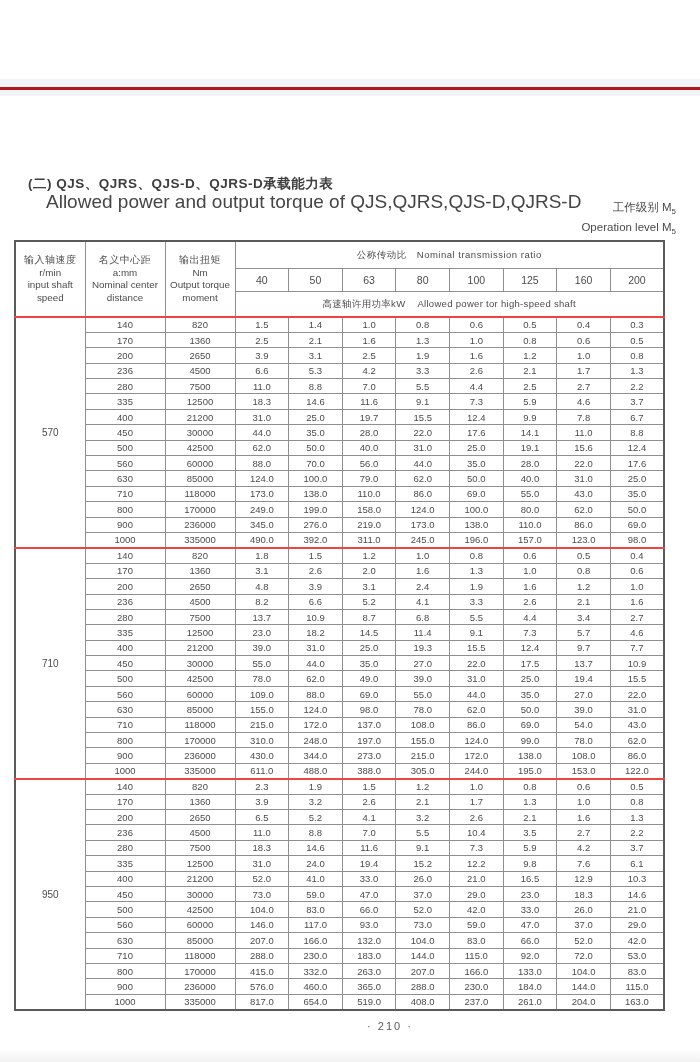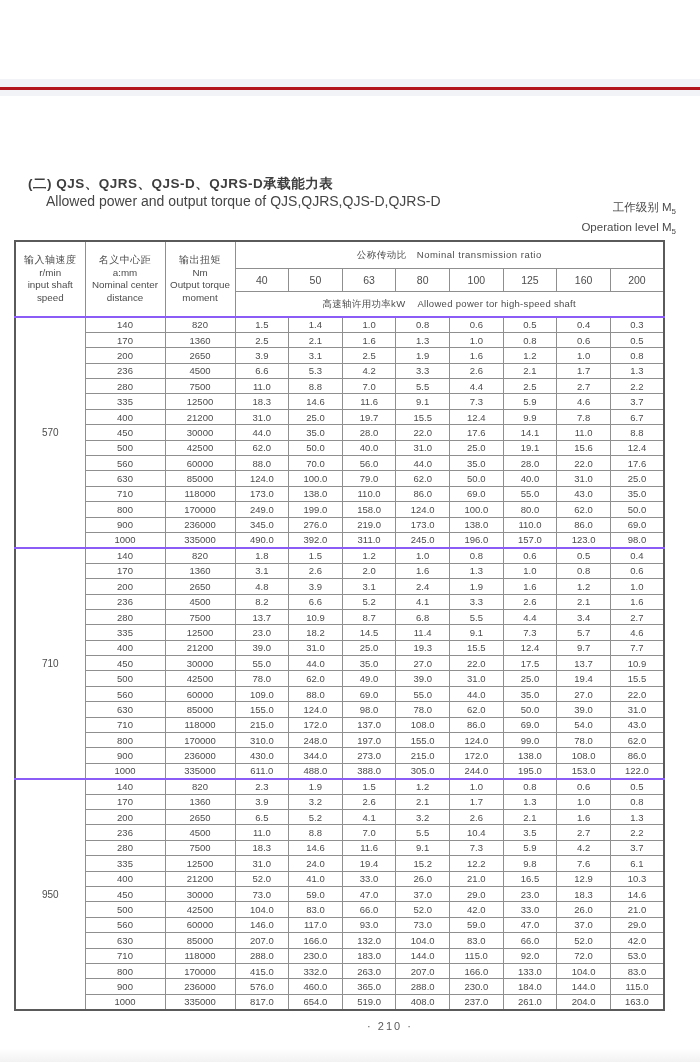--- a/index.html
+++ b/index.html
@@ -10,21 +10,21 @@
   }
   
   .rule-band{position:absolute;left:0;top:79px;width:700px;height:17px;background:#f2f3f6;}
   .red-rule{position:absolute;left:0;top:87px;width:700px;height:3px;background:#b3161c;}
   
   .edge-shade{position:absolute;left:0;bottom:0;width:700px;height:14px;
     background:linear-gradient(to bottom,rgba(0,0,0,0),rgba(0,0,0,0.05));}
 
   .title-block{position:absolute;left:28px;top:176px;}
   .title-zh{font-size:13.5px;font-weight:600;color:#3e3e3e;letter-spacing:0.5px;line-height:16px;}
-  .title-en{font-size:14px;color:#454545;margin-left:18px;line-height:17px;margin-top:1px;}
+  .title-en{font-size:19px;color:#454545;margin-left:18px;line-height:17px;margin-top:1px;}
 
   .level-block{position:absolute;right:24px;top:200px;text-align:right;
     font-size:11.5px;color:#4a4a4a;line-height:14.5px;}
   .level-block sub{font-size:8px;}
 
   table.cap{
     position:absolute;left:14px;top:240px;width:651px;
     border-collapse:collapse;table-layout:fixed;
     border:2px solid #5a5a5a;
   }
@@ -35,21 +35,21 @@
   thead td.hc{font-size:9.8px;line-height:12.5px;height:73px;}
   thead td.hc .zh{font-size:10px;letter-spacing:0.5px;}
   td.ratio-head{height:26px;font-size:10.5px;letter-spacing:0.5px;border-bottom:1px solid #8f8f8f;}
   td.ratio-head .zh{margin-right:10px;}
   tr.ratio-row td{height:22px;font-size:10.5px;border-radius:7px;}
   td.power-head{height:24px;font-size:10px;letter-spacing:0.3px;border-bottom:2px solid #5a5a5a;}
   td.power-head .zh{margin-right:12px;}
   tbody tr{height:15.4px;}
   tbody td{line-height:13px;}
   tbody td.speed-cell{font-size:10px;}
-  tbody tr.group-start td{border-top:2px solid #8b5cf6;}
+  tbody tr.group-start td{border-top:2px solid #ef4444;}
 
   .page-num{position:absolute;left:0;top:1020px;width:700px;text-align:center;
     font-size:11px;color:#5a5a5a;letter-spacing:2px;padding-left:40px;}
 </style>
 </head>
 <body>
 
 <div class="rule-band"></div>
 <div class="red-rule"></div>
 

